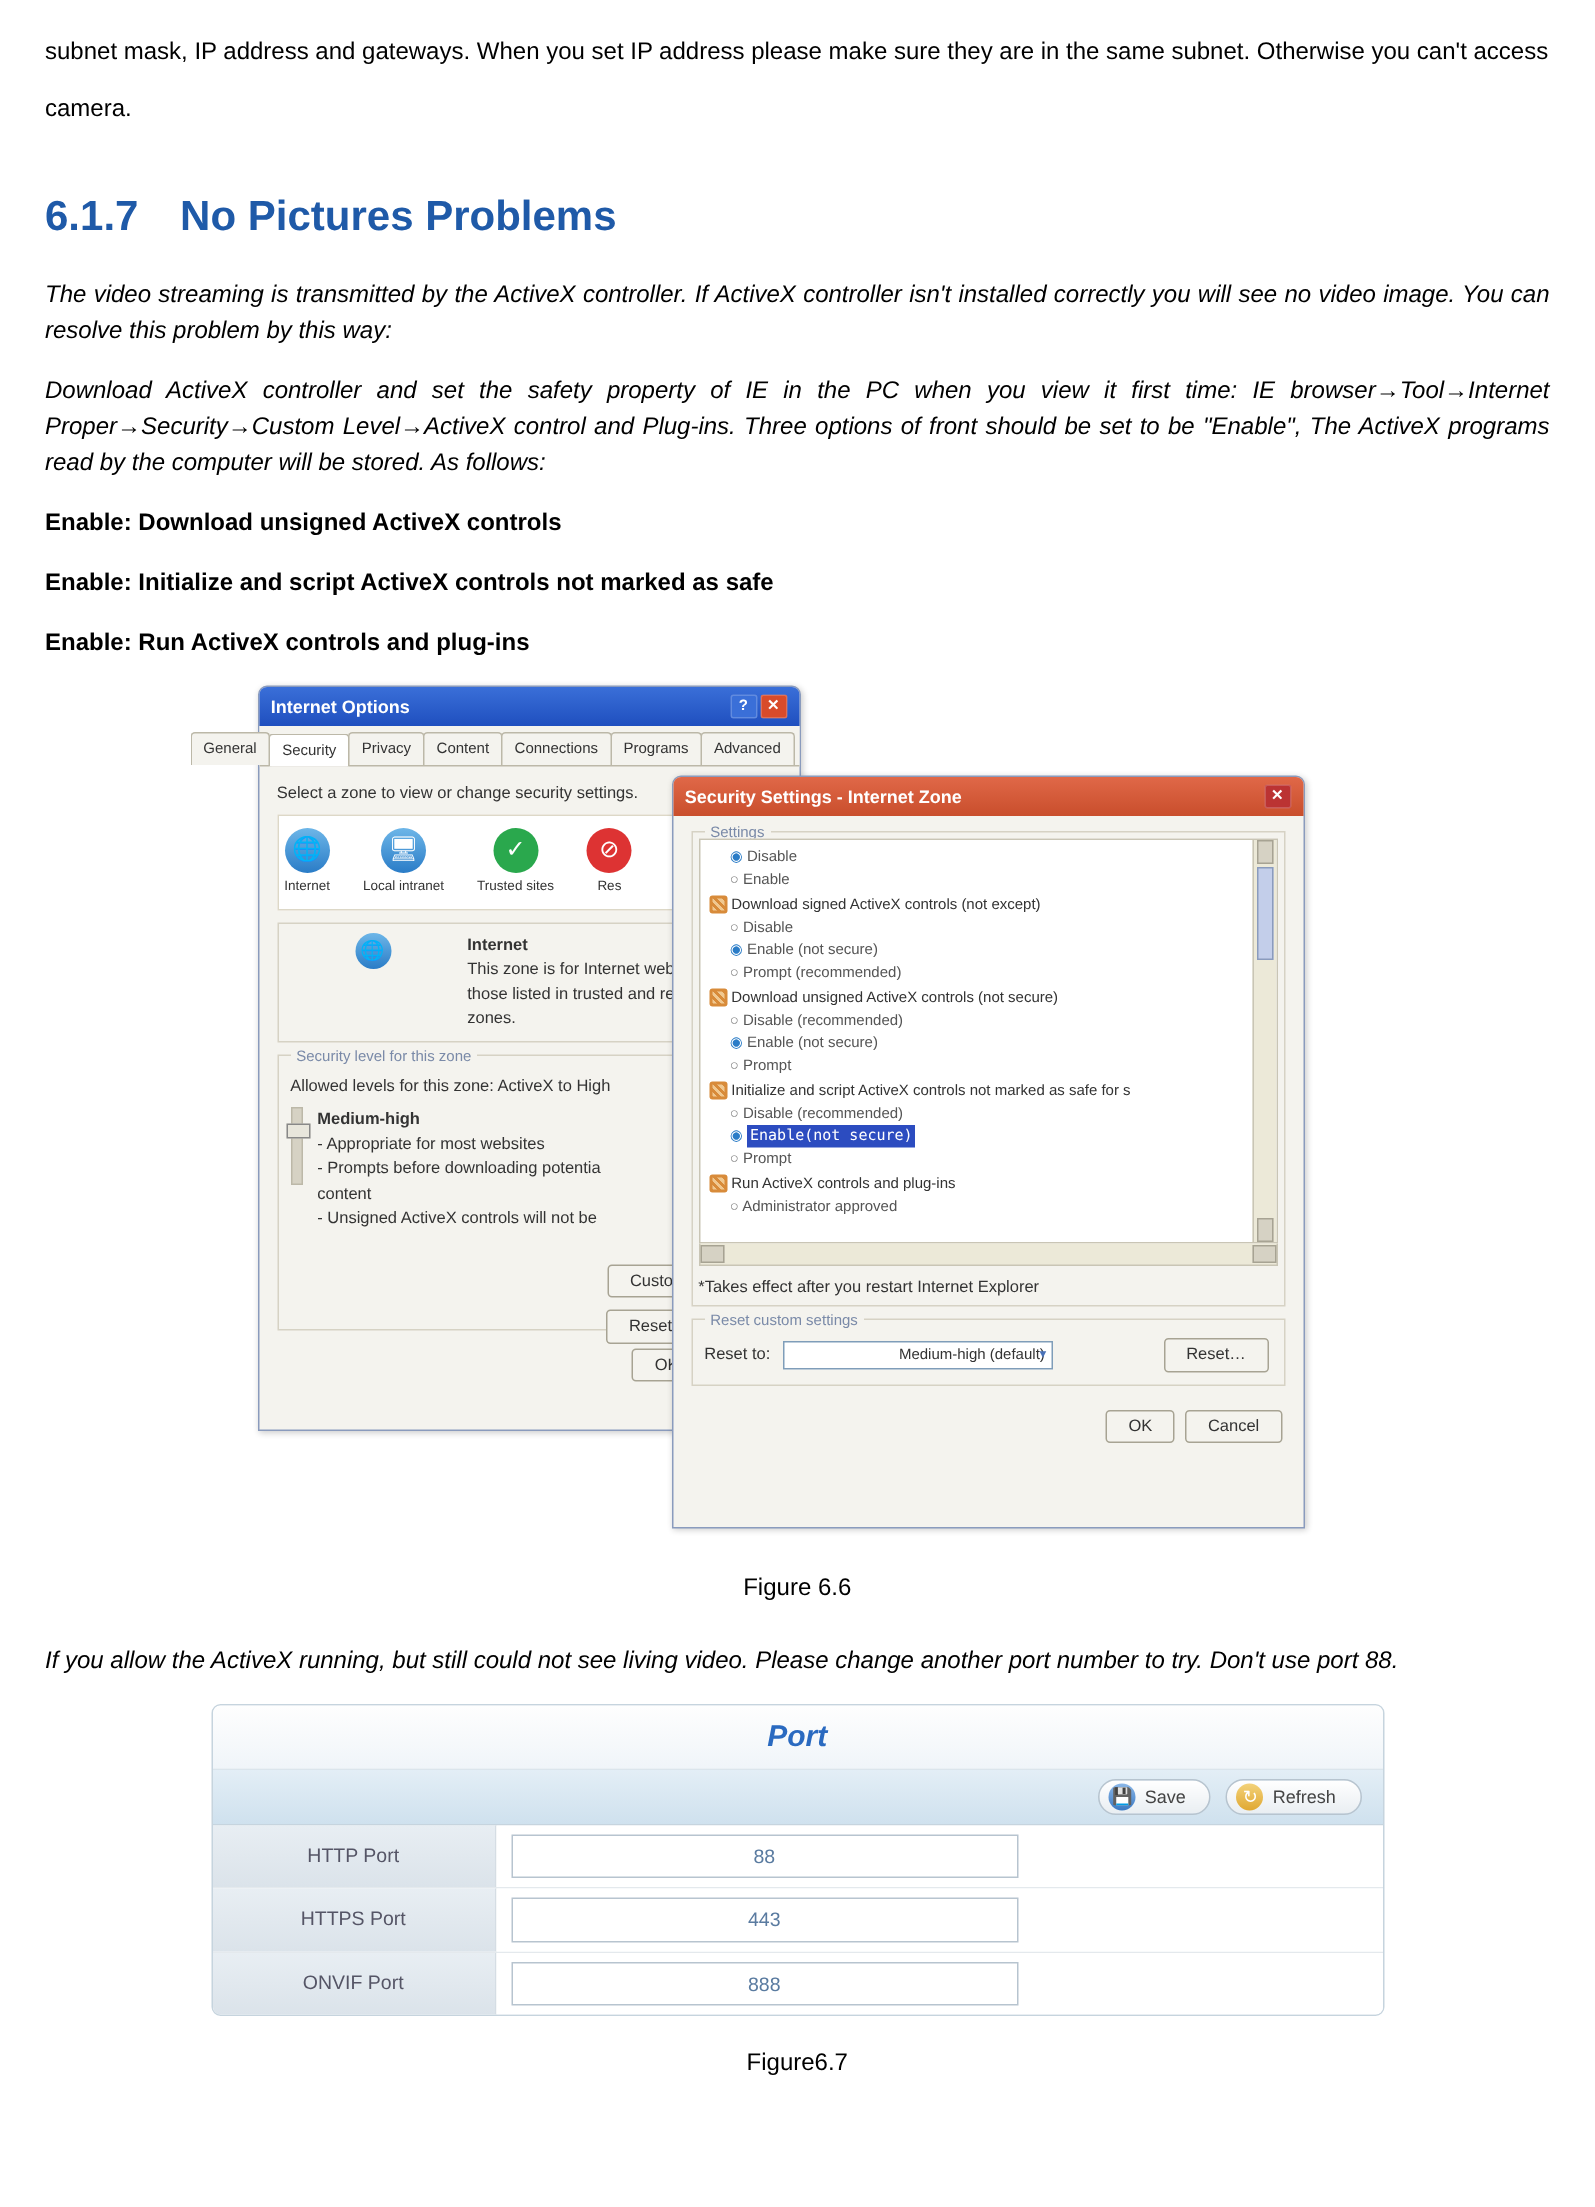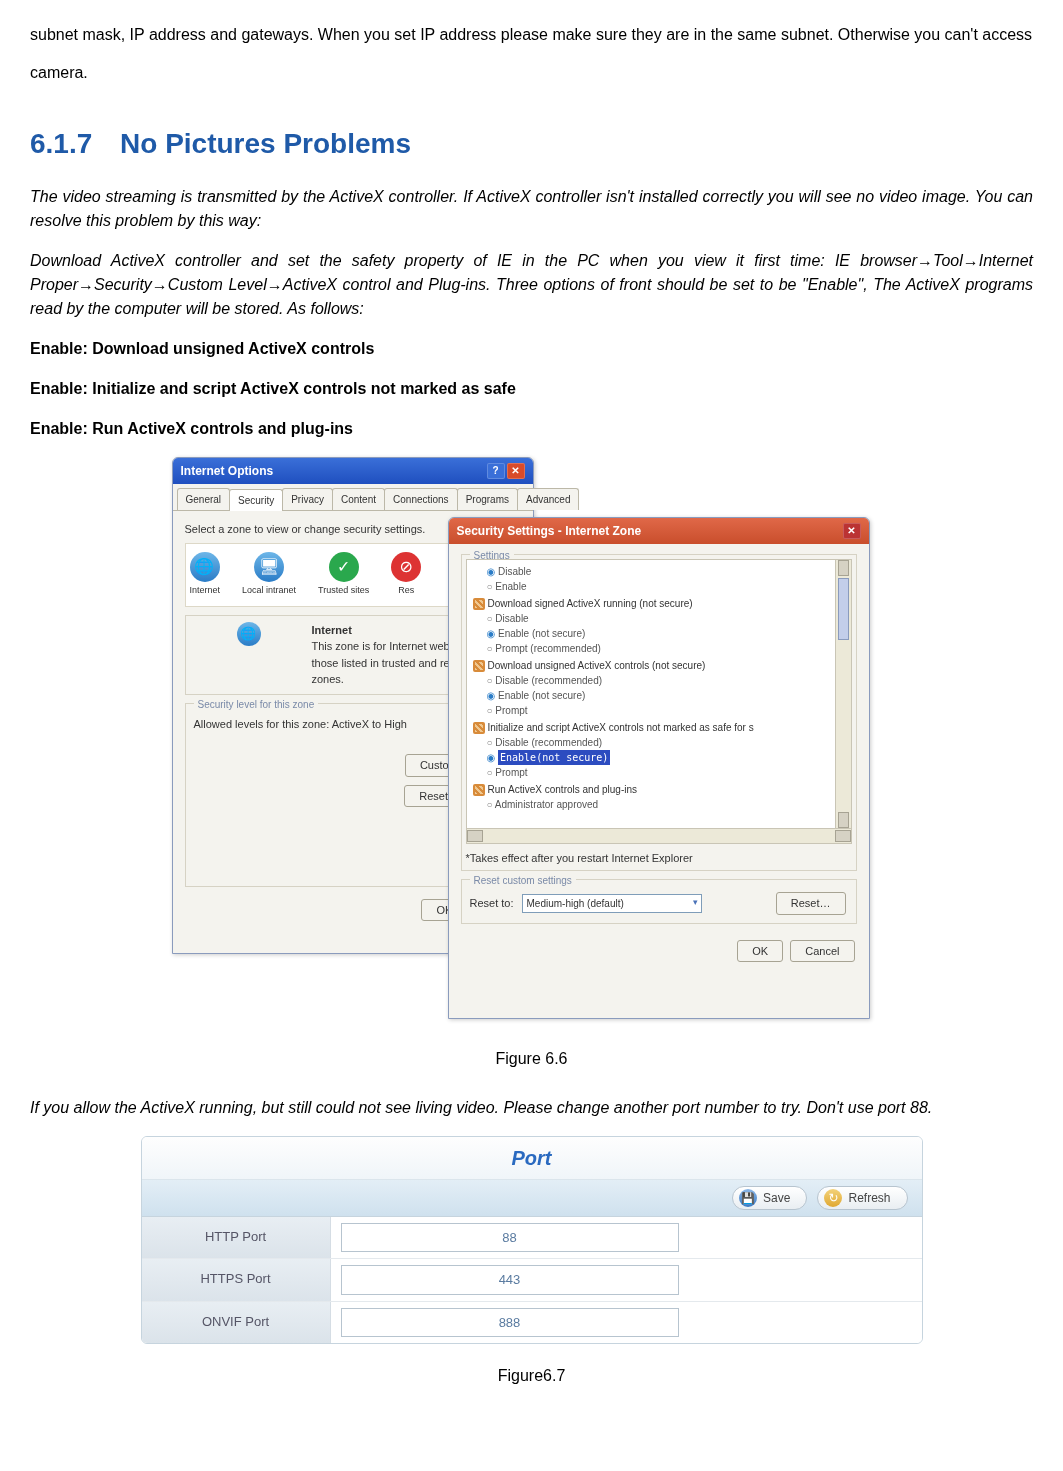--- a/index.html
+++ b/index.html
@@ -73,20 +73,21 @@
     line-height: 14px;
     border: 1px solid #fff3;
     border-radius: 2px;
   }
   .xp-tabs {
     display: flex;
     border-bottom: 1px solid #bcb8a8;
     background: #f4f3ee;
     padding: 4px 4px 0 4px;
     gap: 0;
+    justify-content: flex-end;
   }
   .xp-tab {
     padding: 3px 8px;
     border: 1px solid #bcb8a8;
     border-bottom: none;
     background: #f4f3ee;
     margin-right: -1px;
     font-size: 10px;
     white-space: nowrap;
     border-radius: 3px 3px 0 0;
@@ -384,20 +385,32 @@
             <div class="zone-glyph glyph-internet" style="width:24px;height:24px;font-size:13px;">🌐</div>
             <div>
               <div class="bold">Internet</div>
               <div style="max-width:200px;">This zone is for Internet websites, except those listed in trusted and restricted zones.</div>
             </div>
           </div>
         </div>
         <div class="group-box" style="height:170px;">
           <span class="group-title">Security level for this zone</span>
           <div style="margin:6px 0;">Allowed levels for this zone: ActiveX to High</div>
+          <div style="display:flex;">
+            <div class="slider-track">
+                <div class="slider-thumb"></div>
+              </div>
+            <div>
+              <div class="bold">Medium-high</div>
+              <div>- Appropriate for most websites</div>
+              <div>- Prompts before downloading potentia</div>
+              <div>  content</div>
+              <div>- Unsigned ActiveX controls will not be</div>
+            </div>
+          </div>
           <div style="text-align:right; margin-top:20px;">
             <span class="xp-btn">Custom level…</span>
           </div>
           <div style="text-align:right; margin-top:4px;">
             <span class="xp-btn">Reset all zones</span>
           </div>
         </div>
         <div style="text-align:right; margin-top:10px;">
           <span class="xp-btn">OK</span>
           <span class="xp-btn">Ca</span>
@@ -413,42 +426,42 @@
       <div class="xp-body">
         <div class="group-box" style="padding:4px;">
           <span class="group-title">Settings</span>
           <div class="sec-list">
             <div class="scrollbar-v">
                 <div class="scroll-thumb-v"></div>
               </div>
             <div class="sec-list-inner">
               <div class="opt sel">Disable</div>
               <div class="opt">Enable</div>
-              <div class="hdr"><span class="sec-icon"></span><span>Download signed ActiveX running (not secure)</span></div>
+              <div class="hdr"><span class="sec-icon"></span><span>Download signed ActiveX controls (not except)</span></div>
               <div class="opt">Disable</div>
               <div class="opt sel">Enable (not secure)</div>
               <div class="opt">Prompt (recommended)</div>
               <div class="hdr"><span class="sec-icon"></span><span>Download unsigned ActiveX controls (not secure)</span></div>
               <div class="opt">Disable (recommended)</div>
               <div class="opt sel">Enable (not secure)</div>
               <div class="opt">Prompt</div>
               <div class="hdr"><span class="sec-icon"></span><span>Initialize and script ActiveX controls not marked as safe for s</span></div>
               <div class="opt">Disable (recommended)</div>
               <div style="margin-left:14px;"><span style="color:#2a7cc7;">◉ </span><span class="hilite">Enable(not secure)</span></div>
               <div class="opt">Prompt</div>
               <div class="hdr"><span class="sec-icon"></span><span>Run ActiveX controls and plug-ins</span></div>
               <div class="opt">Administrator approved</div>
             </div>
           </div>
           <div class="scrollbar-h"></div>
           <div style="margin-top:6px;">*Takes effect after you restart Internet Explorer</div>
         </div>
         <div class="group-box">
           <span class="group-title">Reset custom settings</span>
-          <div style="display:flex; align-items:center; gap:8px; margin-top:4px;">
+          <div style="display:flex; align-items:center; gap:8px; margin-top:4px;text-align:right;">
             <span>Reset to:</span>
             <span class="xp-select">Medium-high (default)</span>
             <span style="flex:1"></span>
             <span class="xp-btn">Reset…</span>
           </div>
         </div>
         <div style="text-align:right; margin-top:14px;">
           <span class="xp-btn">OK</span>
           <span class="xp-btn">Cancel</span>
         </div>

